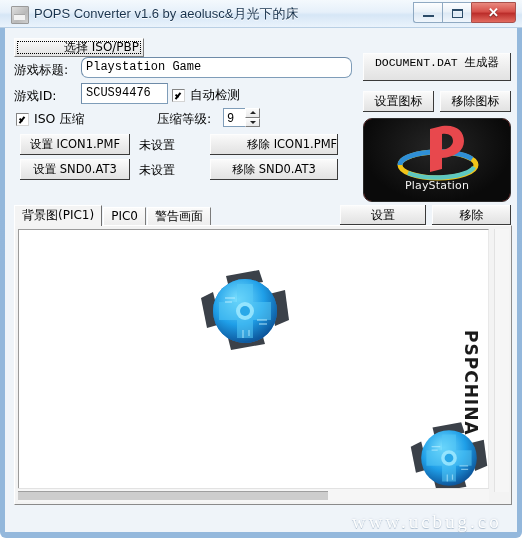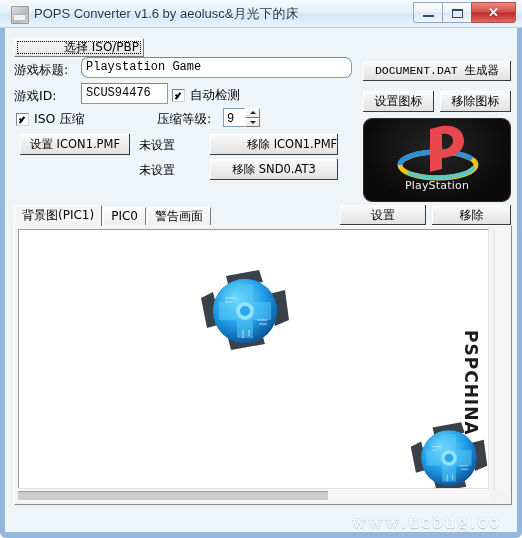--- a/index.html
+++ b/index.html
@@ -250,21 +250,21 @@
     </div>
   </div>
 
   <div class="client">
 
     <div class="focusbtn" style="left:9px;top:10px;width:130px;height:19px;line-height:17px;padding-left:45px;">
       <span class="focusring"></span>
       <span style="position:relative;z-index:2;font-family:'DejaVu Sans','Liberation Sans',sans-serif;">选择 ISO/PBP</span>
     </div>
 
-    <div class="btn outset" style="left:358px;top:33px;width:148px;height:20px;line-height:18px;">
+    <div class="btn outset" style="left:358px;top:25px;width:148px;height:28px;line-height:18px;">
       <span class="lbl" style="font-family:'Liberation Mono','DejaVu Sans Mono',monospace;font-size:11.5px;">DOCUMENT.DAT 生成器</span>
     </div>
 
     <div class="lab" style="left:9px;top:34px;">游戏标题:</div>
     <div class="txt" style="left:76px;top:29px;width:271px;height:21px;border-radius:7px;">Playstation Game</div>
 
     <div class="lab" style="left:9px;top:60px;">游戏ID:</div>
     <div class="txt" style="left:76px;top:55px;width:87px;height:21px;">SCUS94476</div>
 
     <div class="cbrow" style="left:167px;top:59px;">
@@ -298,20 +298,23 @@
     </div>
 
     <div class="btn outset" style="left:15px;top:106px;width:110px;height:21px;line-height:19px;">
       <span class="lbl" style="font-family:'DejaVu Sans','Liberation Sans',sans-serif;font-size:11.5px;text-align:center;">设置 ICON1.PMF</span>
     </div>
     <div class="lab" style="left:134px;top:109px;font-size:12px;">未设置</div>
     <div class="btn outset" style="left:205px;top:106px;width:128px;height:21px;line-height:19px;padding-left:36px;">
       <span class="lbl" style="font-family:'DejaVu Sans','Liberation Sans',sans-serif;font-size:11.5px;">移除 ICON1.PMF</span>
     </div>
 
+    <div class="btn outset" style="left:15px;top:131px;width:110px;height:21px;line-height:19px;">
+      <span class="lbl" style="font-family:'DejaVu Sans','Liberation Sans',sans-serif;font-size:11.5px;">设置 SND0.AT3</span>
+    </div>
     <div class="lab" style="left:134px;top:134px;font-size:12px;">未设置</div>
     <div class="btn outset" style="left:205px;top:131px;width:128px;height:21px;line-height:19px;">
       <span class="lbl" style="font-family:'DejaVu Sans','Liberation Sans',sans-serif;font-size:11.5px;">移除 SND0.AT3</span>
     </div>
 
     <div class="ps-box" style="left:358px;top:90px;width:148px;height:84px;">
       <div class="ps-inner"></div>
       <svg width="148" height="84" viewBox="0 0 148 84" style="position:absolute;left:0;top:0;">
         <g transform="translate(74,36)">
           <ellipse cx="0" cy="10" rx="38" ry="13" fill="none" stroke="#f0c419" stroke-width="5"></ellipse>

